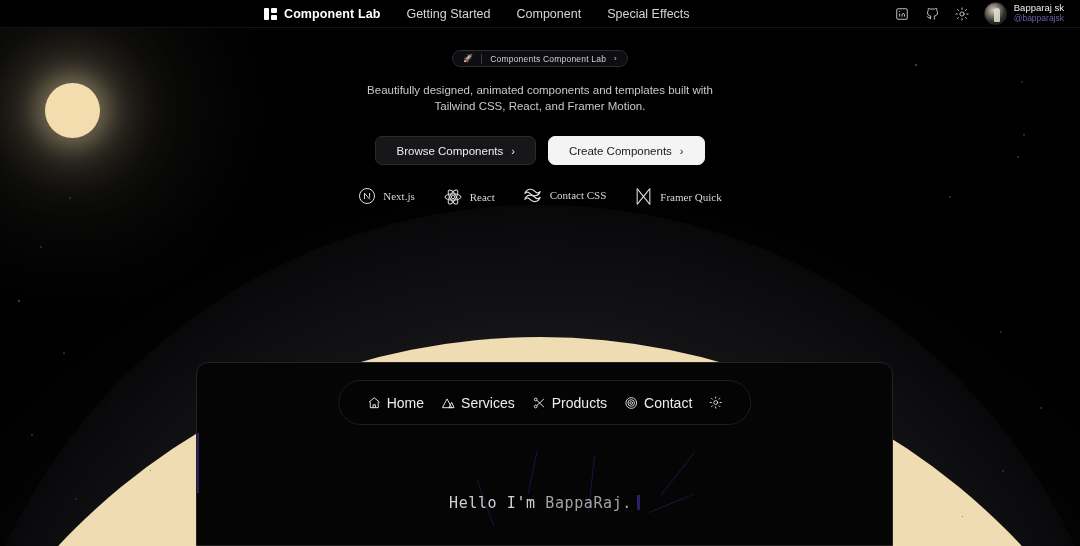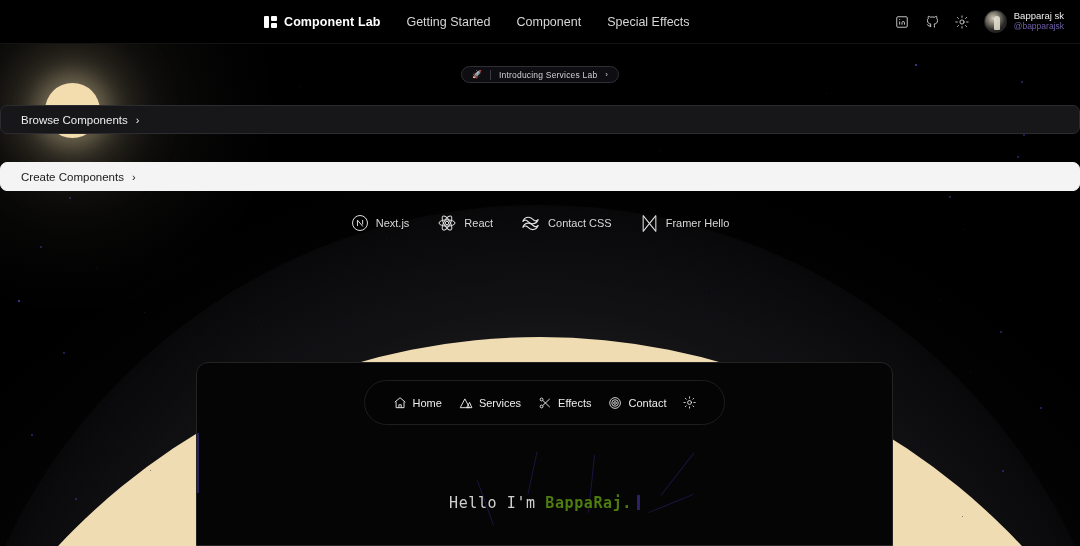--- a/index.html
+++ b/index.html
@@ -70,21 +70,21 @@
     left:50%; top:300px;
     width:720px; height:380px;
     margin-left:-360px;
     border-radius:50%;
     background:radial-gradient(ellipse at 50% 100%, rgba(240,220,178,0.16) 0%, rgba(200,180,140,0.07) 45%, rgba(0,0,0,0) 70%);
   }
 
   
   header {
     position:relative; z-index:5;
-    height:44px;
+    height:28px;
     display:flex; align-items:center;
     background:#000;
     border-bottom:1px solid #141414;
   }
   .brand { display:flex; align-items:center; gap:7px; margin-left:264px; }
   .brand-mark { display:flex; gap:2px; }
   .brand-mark .bm-l { width:5px; height:12px; background:#fff; border-radius:1px; }
   .brand-mark .bm-r { display:flex; flex-direction:column; gap:2px; }
   .brand-mark .bm-r i { display:block; width:6px; height:5px; background:#fff; border-radius:1px; }
   .brand-name { font-size:12.5px; font-weight:bold; letter-spacing:.1px; color:#fff; }
@@ -142,32 +142,32 @@
     color:#f2f2f2;
   }
   h1.headline span { display:block; }
 
   p.sub {
     margin-top:16px; text-align:center;
     font-size:11.5px; line-height:1.35; color:#c9c9c9;
   }
   p.sub span { display:block; }
 
-  .cta-row { display:flex; justify-content:center; gap:28px; margin-top:22px;flex-direction:column; }
+  .cta-row { display:flex; justify-content:center; gap:12px; margin-top:22px; }
   .btn {
     height:29px; padding:0 20px;
     display:flex; align-items:center; gap:8px;
     border-radius:7px; font-size:11.5px; cursor:pointer;
     white-space:nowrap;
   }
   .btn-dark { background:#17171a; border:1px solid #2b2b30; color:#ededed; }
   .btn-light { background:#f4f4f4; border:1px solid #f4f4f4; color:#1a1a1a; }
   .btn .chev { font-size:11px; }
 
-  .stack-row { display:flex; justify-content:center; align-items:center; gap:28px; margin-top:22px; }
+  .stack-row { display:flex; justify-content:center; align-items:flex-start; gap:28px; margin-top:22px;font-family:Liberation Serif, serif; }
   .stack-item { display:flex; align-items:center; gap:7px; }
   .stack-item .slabel { font-size:11px; color:#d8d8d8; white-space:nowrap; }
   .stack-item svg { display:block; color:#e2e2e2; }
 
   
   .preview-card {
     position:absolute; z-index:6;
     left:196px; top:362px; width:697px; height:184px;
     background:#050505;
     border:1px solid #232323; border-top-left-radius:12px; border-top-right-radius:12px;
@@ -177,30 +177,30 @@
   .pc-line { position:absolute; background:#1d1440; }
 
   .pill-nav {
     position:absolute; left:50%; top:17px; transform:translateX(-50%);
     display:flex; align-items:center; gap:17px;
     height:45px; padding:0 28px;
     border:1px solid #1e1e1e; border-radius:23px;
     background:rgba(4,4,4,0.9);
   }
   .pill-item { display:flex; align-items:center; gap:6px; }
-  .pill-item span { font-size:11px; color:#ededed; white-space:nowrap; }
+  .pill-item span { font-size:14px; color:#ededed; white-space:nowrap; }
   .pill-item svg { display:block; color:#ededed; }
 
   .greet {
     position:absolute; left:0; right:0; top:131px;
     text-align:center; font-family:"DejaVu Sans Mono", monospace;
     font-size:15px; letter-spacing:.6px;
   }
   .greet .g1 { color:#cfcfcf; }
-  .greet .g2 { color:#4d7c0f; font-weight:bold; }
+  .greet .g2 { color:#a3a3a3; font-weight:normal; }
   .greet .caret { display:inline-block; width:3px; height:15px; background:#2a2166; vertical-align:-2px; margin-left:5px; }
 
   .tagline {
     position:absolute; left:0; right:0; top:166px;
     text-align:center; font-size:16px; color:#0b0b0b; letter-spacing:.3px;
   }
 </style>
 </head>
 <body>
 
@@ -308,26 +308,30 @@
       </div>
     </div>
   </div>
 </header>
 
 <main>
   <div class="badge-wrap">
     <div class="badge">
       <span class="rocket">🚀</span>
       <span class="sep"></span>
-      <span class="btxt">Introducing Services Lab</span>
+      <span class="btxt">Components Component Lab</span>
       <span class="bchev">›</span>
     </div>
   </div>
 
 
+  <p class="sub">
+    <span>Beautifully designed, animated components and templates built with</span>
+    <span>Tailwind CSS, React, and Framer Motion.</span>
+  </p>
 
   <div class="cta-row">
     <div class="btn btn-dark">
       <span>Browse Components</span>
       <span class="chev">›</span>
     </div>
     <div class="btn btn-light">
       <span>Create Components</span>
       <span class="chev">›</span>
     </div>
@@ -364,21 +368,21 @@
       </span>
       <span class="slabel">Contact CSS</span>
     </div>
     <div class="stack-item">
       <span>
         <svg width="19" height="19" viewBox="0 0 24 24" fill="none" stroke="currentColor" stroke-width="1.3">
           <path d="M4 2v20M20 2v20"></path>
           <path d="M4 2l16 20M20 2L4 22"></path>
         </svg>
       </span>
-      <span class="slabel">Framer Hello</span>
+      <span class="slabel">Framer Quick</span>
     </div>
   </div>
 </main>
 
 <div class="preview-card">
   <div class="pc-deco">
     <div class="pc-line" style="left:335px;top:88px;width:1px;height:44px;transform:rotate(12deg);"></div>
     <div class="pc-line" style="left:288px;top:116px;width:1px;height:48px;transform:rotate(-20deg);"></div>
     <div class="pc-line" style="left:480px;top:84px;width:1px;height:54px;transform:rotate(38deg);"></div>
     <div class="pc-line" style="left:448px;top:140px;width:52px;height:1px;transform:rotate(-22deg);border-radius:50%;"></div>
@@ -402,21 +406,21 @@
       </svg>
       <span>Services</span>
     </div>
     <div class="pill-item">
       <svg width="14" height="14" viewBox="0 0 24 24" fill="none" stroke="currentColor" stroke-width="1.6">
         <circle cx="6" cy="6" r="2.4"></circle>
         <circle cx="6" cy="18" r="2.4"></circle>
         <line x1="8" y1="7.6" x2="20" y2="19"></line>
         <line x1="8" y1="16.4" x2="20" y2="5"></line>
       </svg>
-      <span>Effects</span>
+      <span>Products</span>
     </div>
     <div class="pill-item">
       <svg width="14" height="14" viewBox="0 0 24 24" fill="none" stroke="currentColor" stroke-width="1.5">
         <circle cx="12" cy="12" r="9.2"></circle>
         <circle cx="12" cy="12" r="5.6"></circle>
         <circle cx="12" cy="12" r="2.3"></circle>
       </svg>
       <span>Contact</span>
     </div>
     <div class="pill-item">

